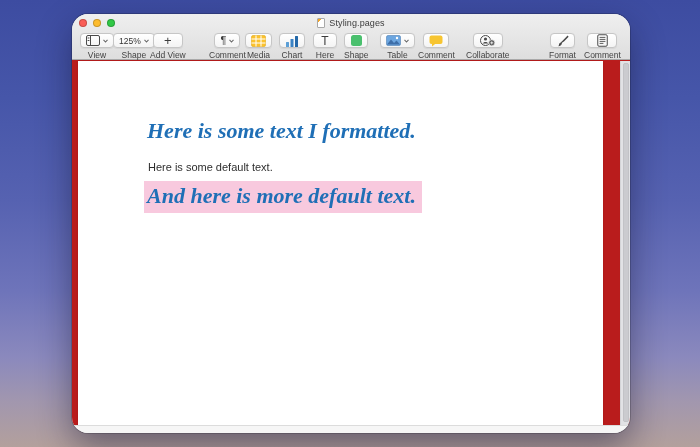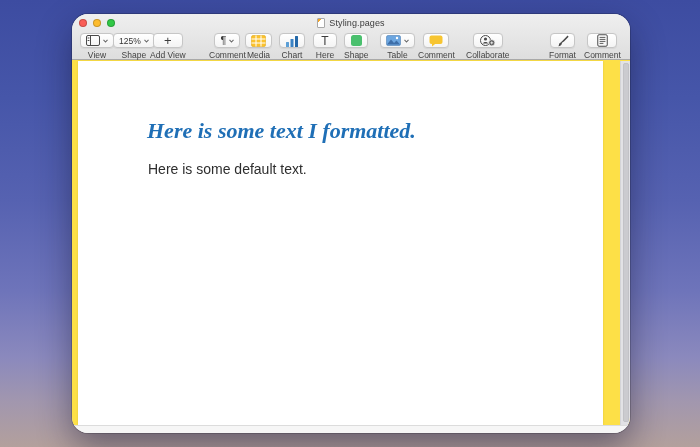--- a/index.html
+++ b/index.html
@@ -34,26 +34,26 @@
     font-size:9px; color:#3a3a3a; box-shadow:0 .5px 1px rgba(0,0,0,.06);
   }
   .tb-label { font-size:8.5px; color:#424242; margin-top:2px; white-space:nowrap; }
   .glyph { font-size:11px; line-height:1; color:#3d3d3d; }
   .glyph-plus { font-size:13px; font-weight:400; margin-top:-1px; }
   .zoom-text { font-size:8.5px; color:#333; }
   .chev { display:block; }
   .shape-swatch { width:11px; height:11px; border-radius:2.5px; }
 
   
-  .content { position:relative; flex:1 1 auto; background:#fde047; overflow:hidden; }
+  .content { position:relative; flex:1 1 auto; background:#b91c1c; overflow:hidden; }
   .page { position:absolute; left:6px; right:27px; top:1px; bottom:0; background:#ffffff; box-shadow:0 0 2px rgba(0,0,0,.12); }
 
   .doc-line { position:absolute; white-space:nowrap; }
   .line-formatted { font-family:"Liberation Serif","DejaVu Serif",serif; font-weight:bold; font-style:italic; font-size:22px; }
-  .line-default  { font-family:"Liberation Sans",sans-serif; font-size:14px; color:#2e2e2e; }
+  .line-default  { font-family:"Liberation Sans",sans-serif; font-size:11px; color:#2e2e2e; }
   .hl { display:inline-block; padding:2px 6px 4px 3px; }
 
   .scroll-track { position:absolute; right:0; top:1px; bottom:0; width:10px; background:#e2e2e5; border-left:1px solid #d4d4d7; }
   .scroll-thumb { position:absolute; left:1.5px; width:6.5px; top:2px; bottom:3px; background:#cbcbcf; border-radius:4px; box-shadow:inset 0 0 0 .5px #b9b9bd; }
 
   .footer { height:8px; background:#f6f6f6; border-top:1px solid #dcdcdc; flex:0 0 auto; }
 </style>
 </head>
 <body>
 
@@ -215,20 +215,23 @@
           <span class="tb-label">Comment</span>
         </div>
 
       </div>
     </div>
 
     <div class="content">
       <div class="page">
         <div class="doc-line line-formatted" style="left:69px; top:57px; color:#1f6fb6;">Here is some text I formatted.</div>
         <div class="doc-line line-default" style="left:70px; top:100px;">Here is some default text.</div>
+        <div class="doc-line" style="left:66px; top:120px;">
+          <span class="hl line-formatted" style="background:#f8c9de; color:#1f6fb6;">And here is more default text.</span>
+        </div>
       </div>
       <div class="scroll-track">
         <div class="scroll-thumb"></div>
       </div>
     </div>
 
     <div class="footer"></div>
 
   </div>
 </div>

